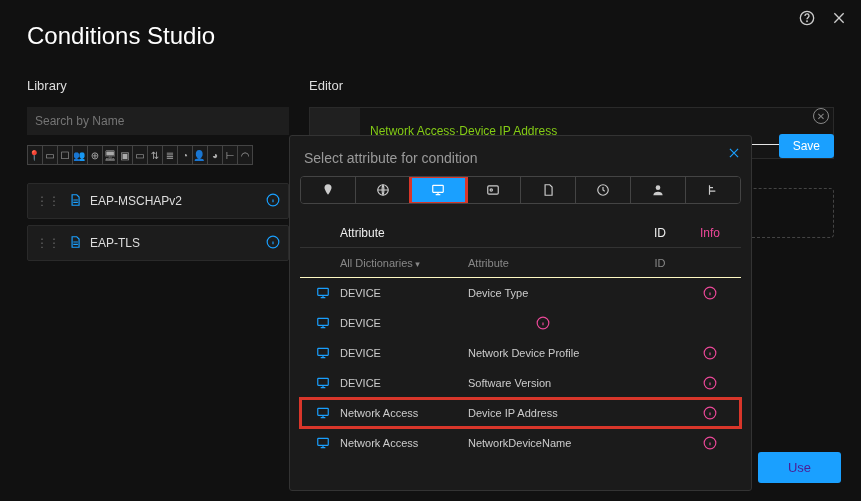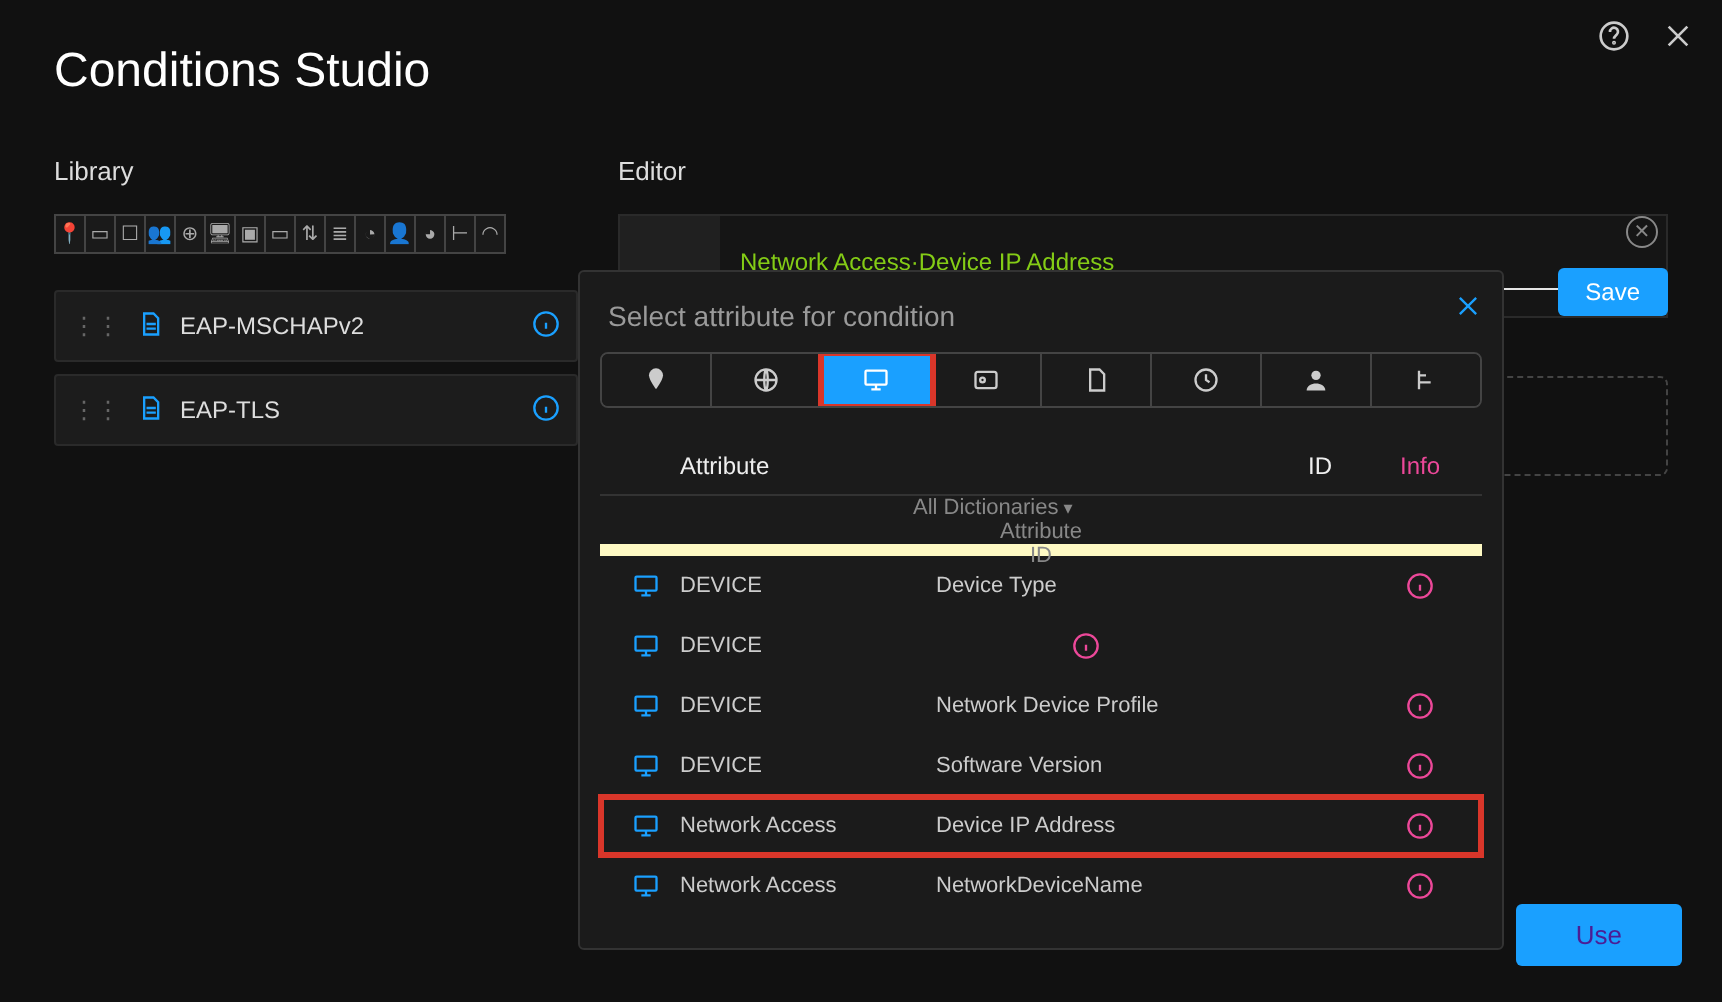--- a/index.html
+++ b/index.html
@@ -26,32 +26,32 @@
   .editor-swatch { width:50px; height:50px; background:#202020; }
   .editor-path { padding:16px 10px 6px 10px; border-bottom:1px solid #e5e5e5; flex:1; font-size:12px; color:#84cc16; }
   .editor-right-top { position:absolute; right:4px; top:0; display:flex; align-items:center; gap:8px;}
   .circle-close { width:16px; height:16px; border-radius:50%; border:1px solid #888; display:flex; align-items:center; justify-content:center; color:#888; font-size:10px; cursor:pointer;}
   .editor-toolbar { position:absolute; right:0; top:56px; display:flex; gap:28px; align-items:center;}
   .editor-toolbar .grid-icn { color:#1aa0ff; width:22px; height:22px; display:flex; align-items:center; justify-content:center;}
   .save-btn { background:#1aa0ff; color:#fff; border:none; padding:5px 14px; border-radius:3px; font-size:12px; cursor:pointer;}
   .drop-zone { position:absolute; right:0; top:110px; width:270px; height:50px; border:1px dashed #444; border-radius:4px;}
   .use-btn { position:absolute; right:20px; bottom:18px; background:#1aa0ff; color:#4c1d95; border:none; padding:8px 30px; border-radius:3px; font-size:13px; cursor:pointer;}
   
-  .modal { position:absolute; left:289px; top:135px; width:463px; background:#1b1b1b; border:1px solid #333; border-radius:3px; padding:12px 10px 16px 10px; }
+  .modal { position:absolute; left:289px; top:135px; width:463px; background:#1b1b1b; border:1px solid #333; border-radius:3px; padding:12px 10px 32px 10px; }
   .modal-title { font-size:14px; color:#9a9a9a; margin:2px 0 10px 4px;}
   .modal-close { position:absolute; right:10px; top:10px; color:#1aa0ff; cursor:pointer;}
   .tab-row { display:flex; border:1px solid #444; border-radius:4px; overflow:hidden; margin-bottom:14px;}
   .tab { flex:1; height:26px; display:flex; align-items:center; justify-content:center; border-right:1px solid #444; color:#ccc; cursor:pointer; background:#1b1b1b;}
   .tab:last-child{border-right:none;}
   .tab.active { background:#1aa0ff; color:#fff;}
   .tab.highlight { outline:3px solid #d9362a; outline-offset:-1px; z-index:2; position:relative;}
   .table { width:100%; }
   .thead, .filter-row, .trow { display:flex; align-items:center; padding:0 6px;}
   .thead { height:30px; border-bottom:1px solid #333; font-size:12px; color:#eee;}
-  .filter-row { height:30px; border-bottom:6px solid #fef9c3; font-size:11px; color:#aaa;flex-direction:column;}
+  .filter-row { height:30px; border-bottom:1px solid #fef9c3; font-size:11px; color:#aaa;}
   .c-ico{width:34px; display:flex; justify-content:center; color:#1aa0ff;}
   .c-dict{width:128px;}
   .c-attr{flex:1;}
   .c-id{width:50px; text-align:center;}
   .c-info{width:50px; display:flex; justify-content:center; color:#ec4899;}
   .filter-row .c-dict, .filter-row .c-attr, .filter-row .c-id { color:#888;}
   .filter-row .c-dict::after{content:" ▾"; font-size:9px;}
   .tbody .trow { height:30px; font-size:11px; color:#ccc; cursor:pointer;}
   .trow.selected { outline:3px solid #d9362a; outline-offset:-2px;}
   .mono-icon { width:14px; height:14px; }
@@ -71,20 +71,21 @@
   <span class="icon-btn">
     <svg viewBox="0 0 24 24" stroke="currentColor" stroke-width="2">
         <path d="M5 5l14 14M19 5L5 19"></path>
       </svg>
   </span>
 </div>
 
 <div class="columns">
   <div class="col-library">
     <span class="col-label">Library</span>
+    <input class="search" placeholder="Search by Name" style="">
     <div class="icon-strip">
       <span class="chip">📍</span>
       <span class="chip">▭</span>
       <span class="chip">☐</span>
       <span class="chip">👥</span>
       <span class="chip">⊕</span>
       <span class="chip">🖥</span>
       <span class="chip">▣</span>
       <span class="chip">▭</span>
       <span class="chip">⇅</span>

